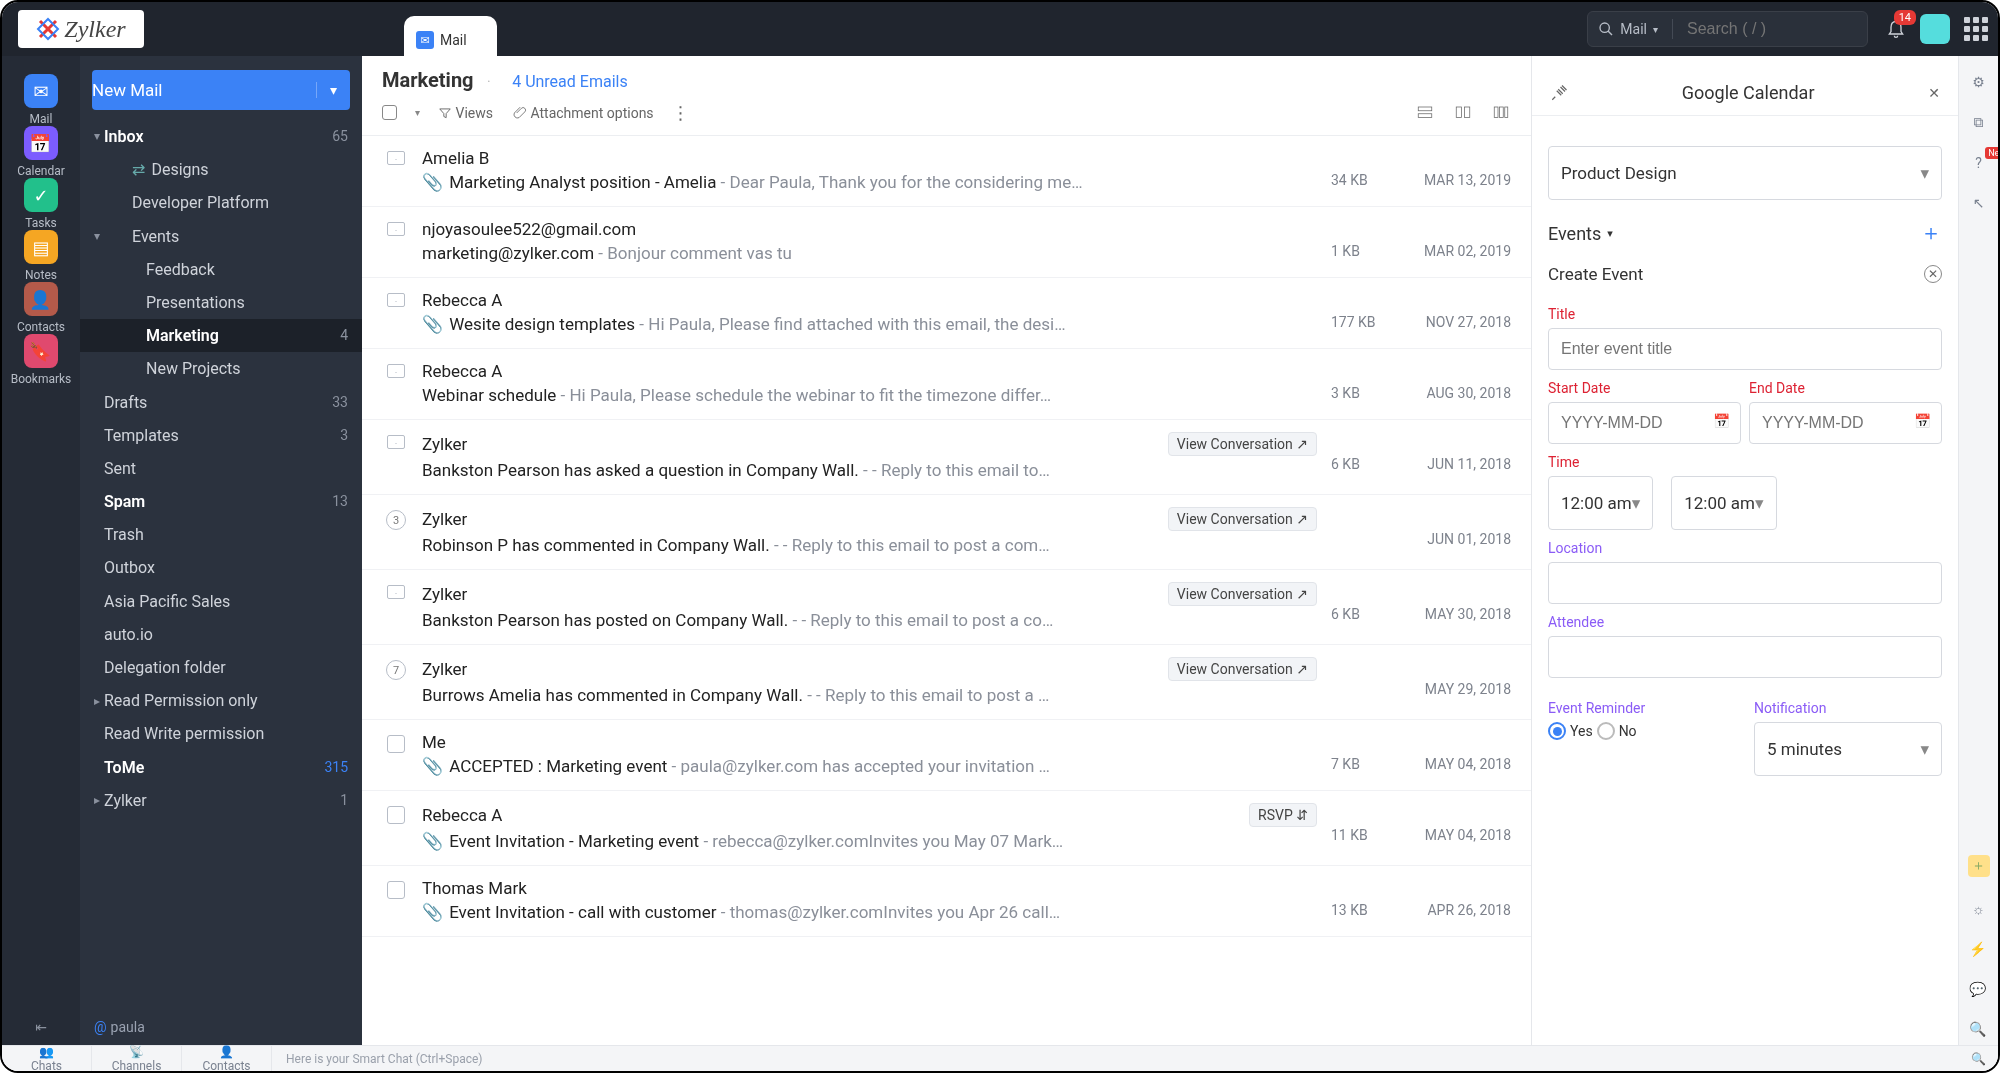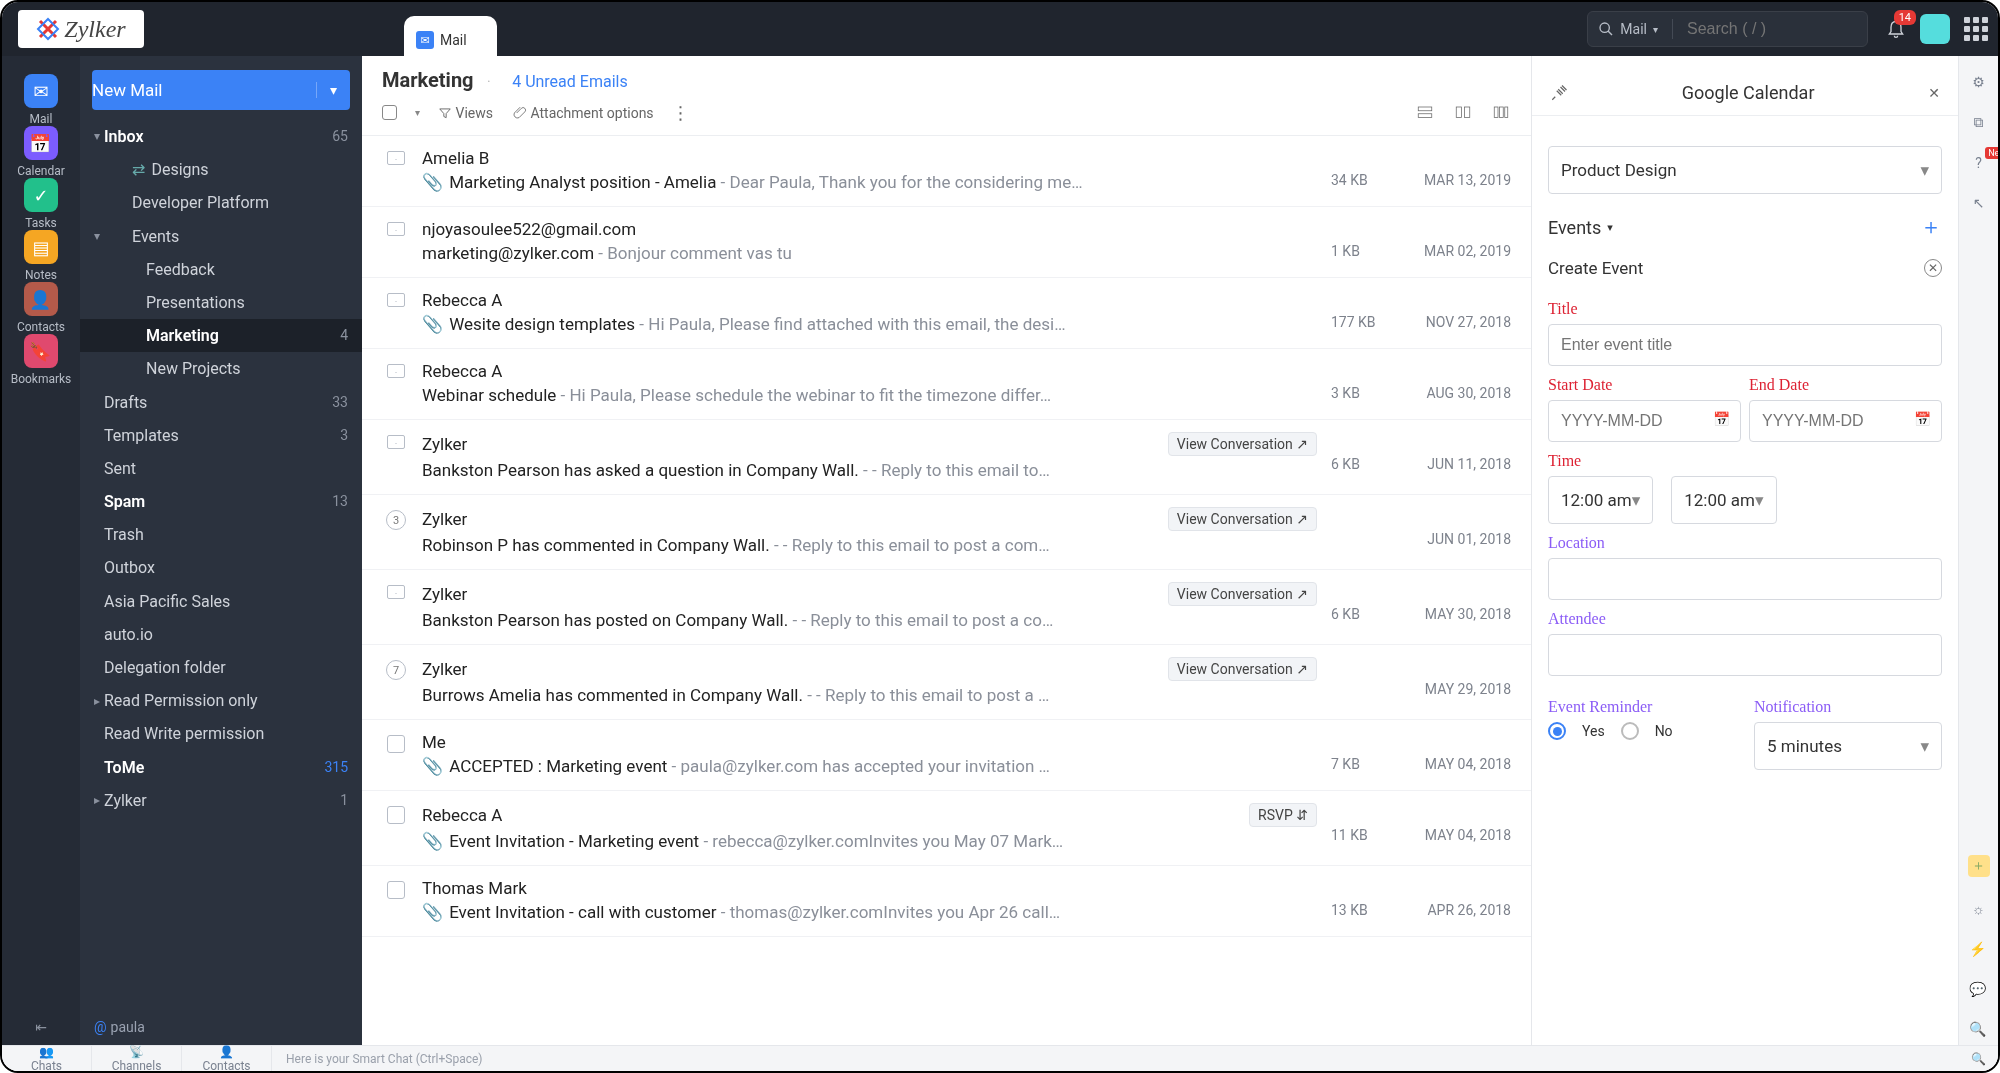--- a/index.html
+++ b/index.html
@@ -66,35 +66,35 @@
 .erow .subj .clip{ color:#3b82f6;}
 .erow .subj .s{ white-space:nowrap; overflow:hidden; text-overflow:ellipsis;}
 .erow .subj .prev{ color:#8a8f99;}
 .erow .meta{ width:180px; display:flex; justify-content:space-between; color:#7d828c; font-size:14px; padding-top:24px;}
 
 .rpanel { width:426px; background:#fff; display:flex; flex-direction:column; padding:0 16px 10px;}
 .rhead { display:flex; align-items:center; padding:14px 2px 12px; border-bottom:1px solid #eceef1; margin:12px -16px; }
 .rhead .plug{ margin-left:16px; color:#666;}
 .rhead .title{ flex:1; text-align:center; font-size:18px;}
 .rhead .x{ margin-right:16px; color:#666;}
-.select{ height:48px; border:1px solid #d6d9df; border-radius:4px; display:flex; align-items:center; padding:0 12px; margin-top:18px; color:#333; font-size:17px;}
+.select{ height:54px; border:1px solid #d6d9df; border-radius:4px; display:flex; align-items:center; padding:0 12px; margin-top:18px; color:#333; font-size:17px;}
 .select .caret{ margin-left:auto; color:#888;}
 .events-h{ display:flex; align-items:center; margin:18px 0 10px; font-size:18px;}
 .events-h .plus{ margin-left:auto; color:#3b82f6; font-size:22px;}
 .ce-h{ display:flex; align-items:center; margin:6px 0 12px; font-size:17px;}
 .ce-h .x{ margin-left:auto; color:#666; border:1.5px solid #888; border-radius:50%; width:18px; height:18px; font-size:12px; display:flex; align-items:center; justify-content:center;}
-.flabel{ color:#d23; font-size:16px; margin:10px 0 6px;font-family:Liberation Serif, serif;}
+.flabel{ color:#d23; font-size:14px; margin:10px 0 6px;}
 .flabel.black{ color:#8b5cf6;}
 .input{ height:42px; border:1px solid #d6d9df; border-radius:4px; width:100%; padding:0 12px; font-size:16px;}
 .row2{ display:flex; gap:8px;}
 .row2 > div{flex:1;}
 .date-in{ position:relative;}
 .date-in .calico{ position:absolute; right:10px; top:11px; color:#888;}
 .timebox{ display:flex; gap:18px;}
-.radios{ display:flex; gap:16px; align-items:center; margin-top:6px;}
+.radios{ display:flex; gap:4px; align-items:center; margin-top:6px;}
 .radio{ width:18px; height:18px; border:2px solid #3b82f6; border-radius:50%; display:inline-flex; align-items:center; justify-content:center;}
 .radio.on:after{ content:""; width:9px; height:9px; background:#3b82f6; border-radius:50%;}
 .bot2{ display:flex; gap:18px; margin-top:12px;}
 .bot2 > div{flex:1;}
 
 .rightrail{ width:40px; background:#f4f5f7; border-left:1px solid #e5e7eb; display:flex; flex-direction:column; align-items:center; padding-top:18px; gap:24px; color:#7a8290;}
 .rightrail .new{ position:relative;}
 .rightrail .new:after{ content:"New"; position:absolute; top:-8px; left:10px; background:#e53935; color:#fff; font-size:9px; padding:1px 3px; border-radius:3px;}
 
 .footer{ height:26px; background:#f4f5f7; border-top:1px solid #e5e7eb; display:flex; align-items:center; font-size:12px; color:#7a8290;}

